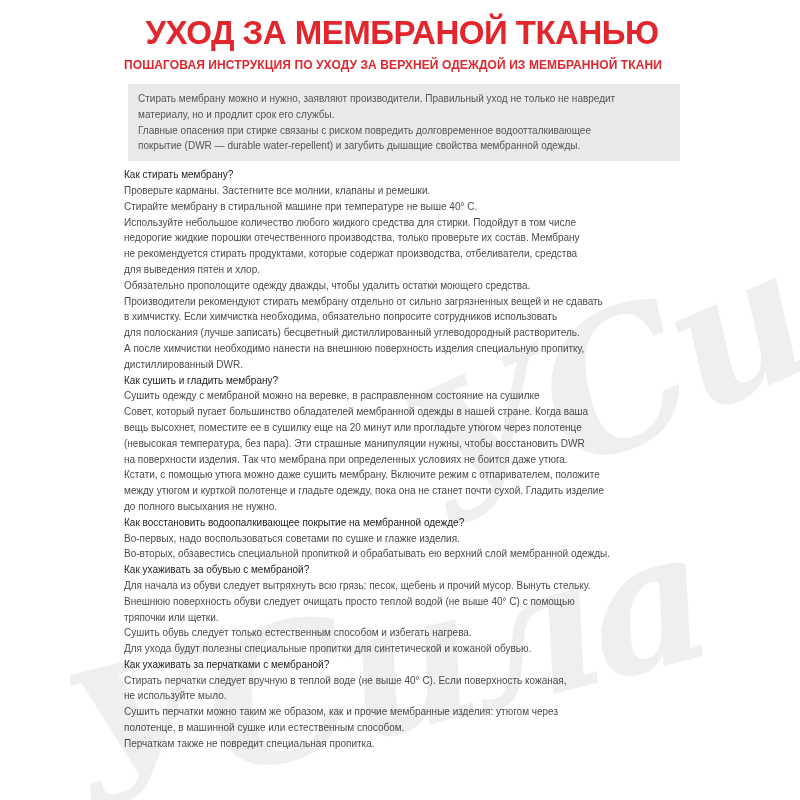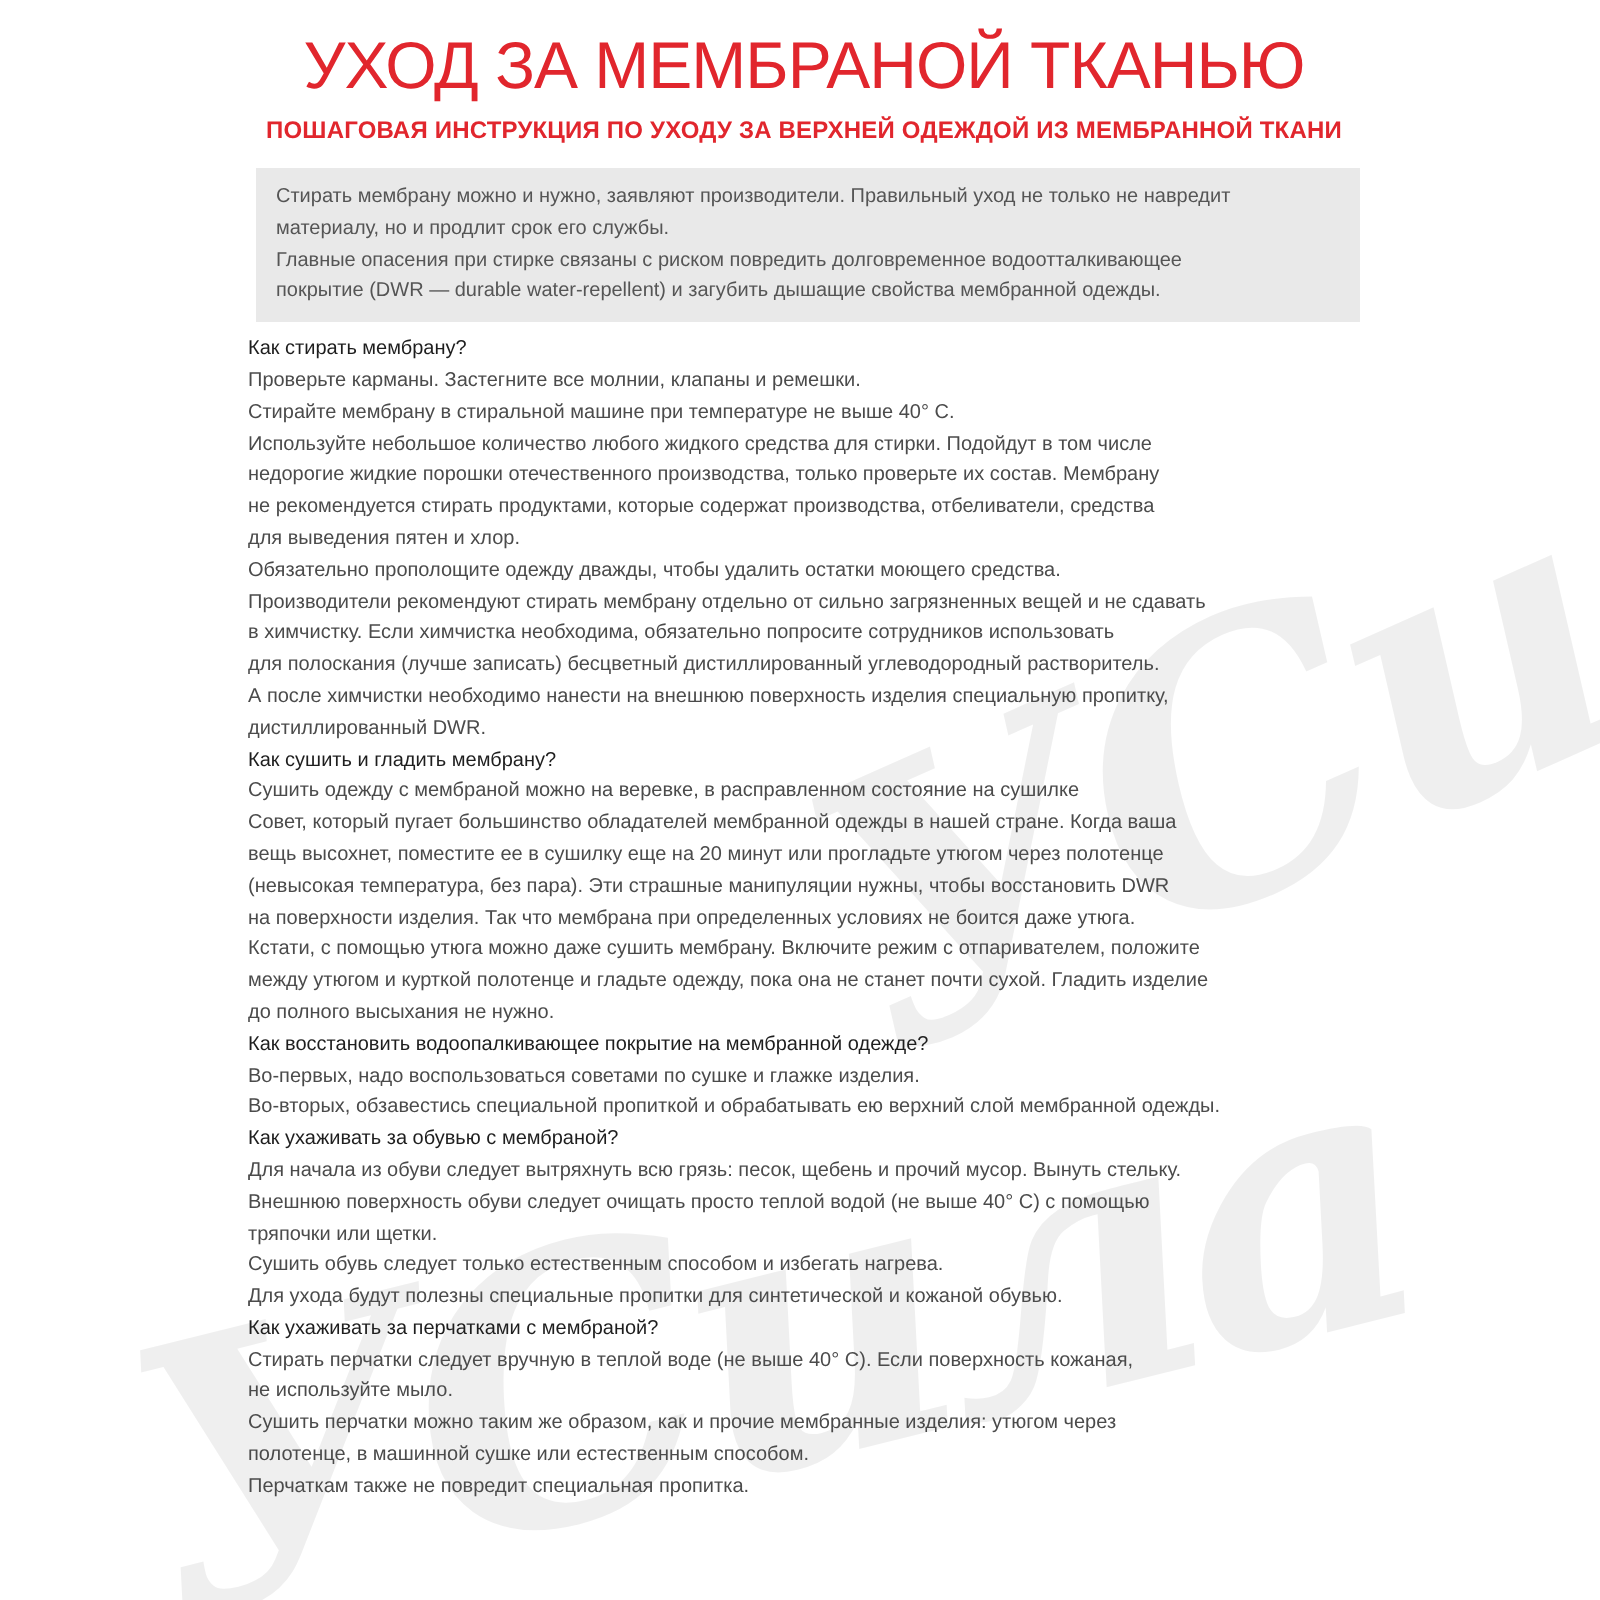--- a/index.html
+++ b/index.html
@@ -34,32 +34,31 @@
 
   .content {
     position: absolute;
     left: 124px; top: 14px;
     width: 556px;
   }
   .title {
     margin: 0;
     font-size: 33px;
     line-height: 38px;
-    font-weight: 400;
+    font-weight: 700;
     letter-spacing: -0.5px;
     text-align: center;
     color: var(--accent, #e1262d);
     white-space: nowrap;
   }
   .subtitle {
     margin: 6px 0 0 0;
     font-size: 12px;
     line-height: 15px;
     font-weight: 700;
-    text-align: center;
     letter-spacing: 0.1px;
     color: var(--accent, #e1262d);
     white-space: nowrap;
   }
   .intro {
     margin: 11px 0 6px 4px;
     background: var(--intro-bg, #e9e9e9);
     padding: 7px 10px;
   }
   .line {

